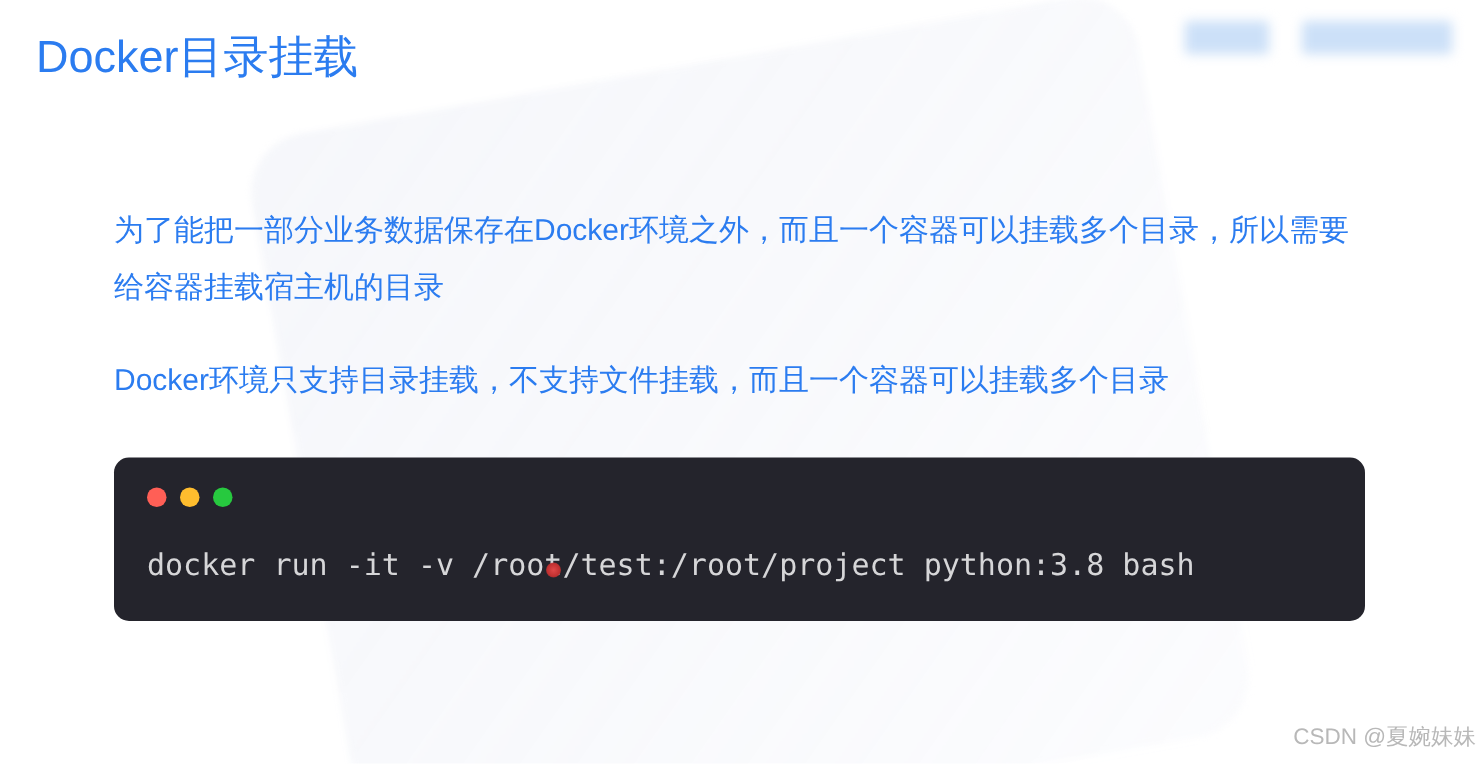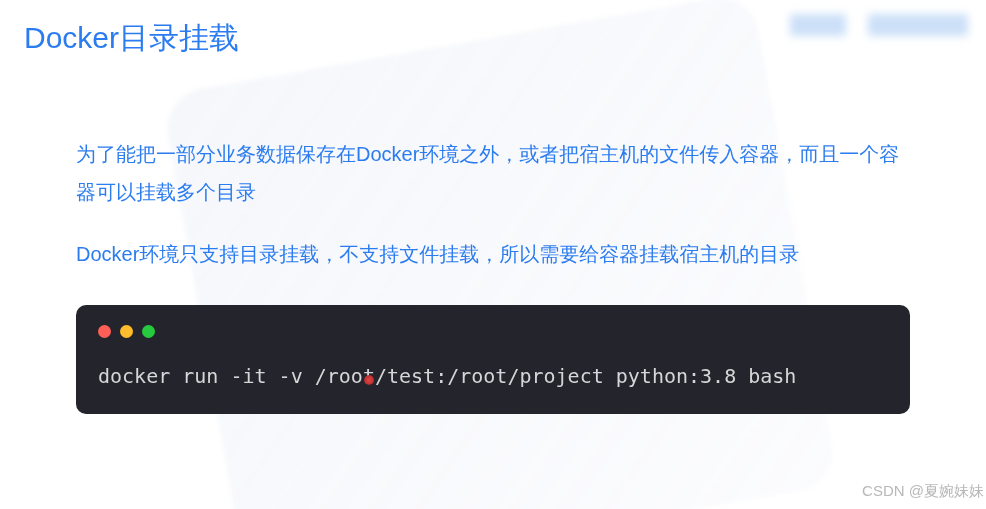--- a/index.html
+++ b/index.html
@@ -116,22 +116,22 @@
 
 <div class="content">
   <h1 class="title">Docker目录挂载</h1>
 
   <div class="top-right-blur">
     <div class="blur-box b1"></div>
     <div class="blur-box b2"></div>
   </div>
 
   <div class="paragraphs">
-    <p class="para">为了能把一部分业务数据保存在Docker环境之外，或者把宿主机的文件传入容器，而且一个容器可以挂载多个目录</p>
-    <p class="para">Docker环境只支持目录挂载，不支持文件挂载，所以需要给容器挂载宿主机的目录</p>
+    <p class="para">为了能把一部分业务数据保存在Docker环境之外，而且一个容器可以挂载多个目录，所以需要给容器挂载宿主机的目录</p>
+    <p class="para">Docker环境只支持目录挂载，不支持文件挂载，而且一个容器可以挂载多个目录</p>
   </div>
 
   <div class="terminal-wrap">
     <div class="terminal">
       <div class="dots">
         <div class="dot red"></div>
         <div class="dot yellow"></div>
         <div class="dot green"></div>
       </div>
       <div class="cmd">docker run -it -v /root/test:/root/project python:3.8 bash</div>

